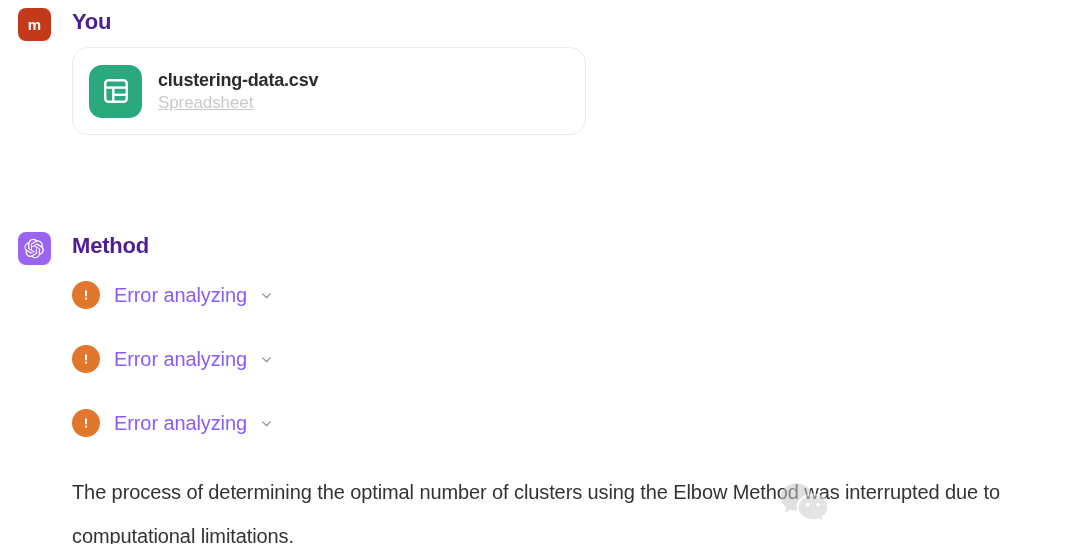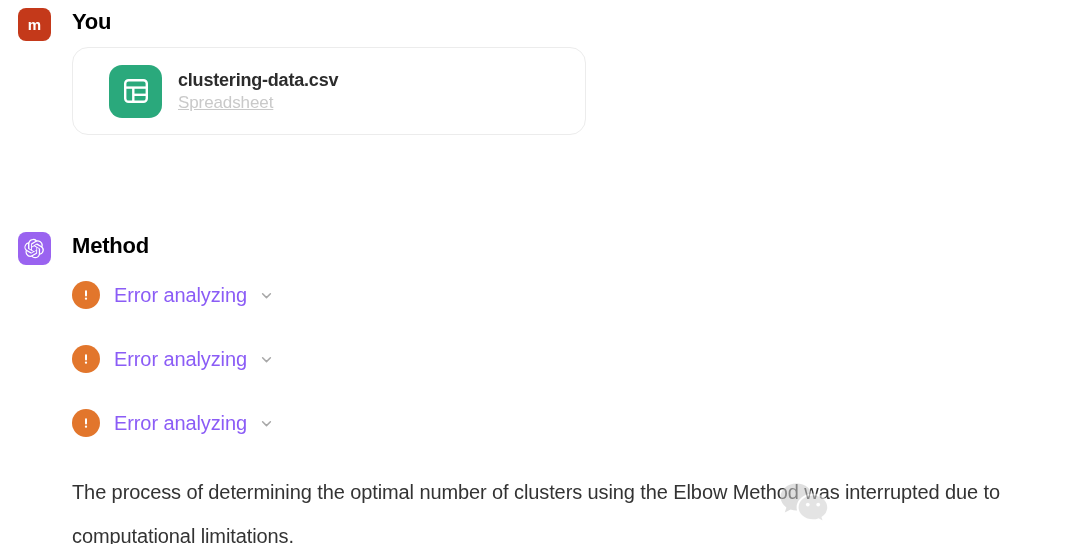--- a/index.html
+++ b/index.html
@@ -56,38 +56,38 @@
     background: #9a63f0;
   }
   .avatar-assistant svg { display: block; }
 
   .msg-name {
     position: absolute;
     left: 72px;
     top: 9px;
     font-size: 22px;
     font-weight: 700;
-    color: #000000;
+    color: #4c1d95;
     letter-spacing: -0.2px;
   }
 
   
   .file-card {
     position: absolute;
     left: 72px;
     top: 47px;
     width: 514px;
     height: 88px;
     box-sizing: border-box;
     background: #ffffff;
     border: 1.5px solid #ececec;
     border-radius: 16px;
     display: flex;
     align-items: center;
-    padding: 0 36px;
+    padding: 0 16px;
     gap: 16px;
   }
   .file-icon {
     width: 53px;
     height: 53px;
     border-radius: 13px;
     background: #2aa97c;
     display: flex;
     align-items: center;
     justify-content: center;

